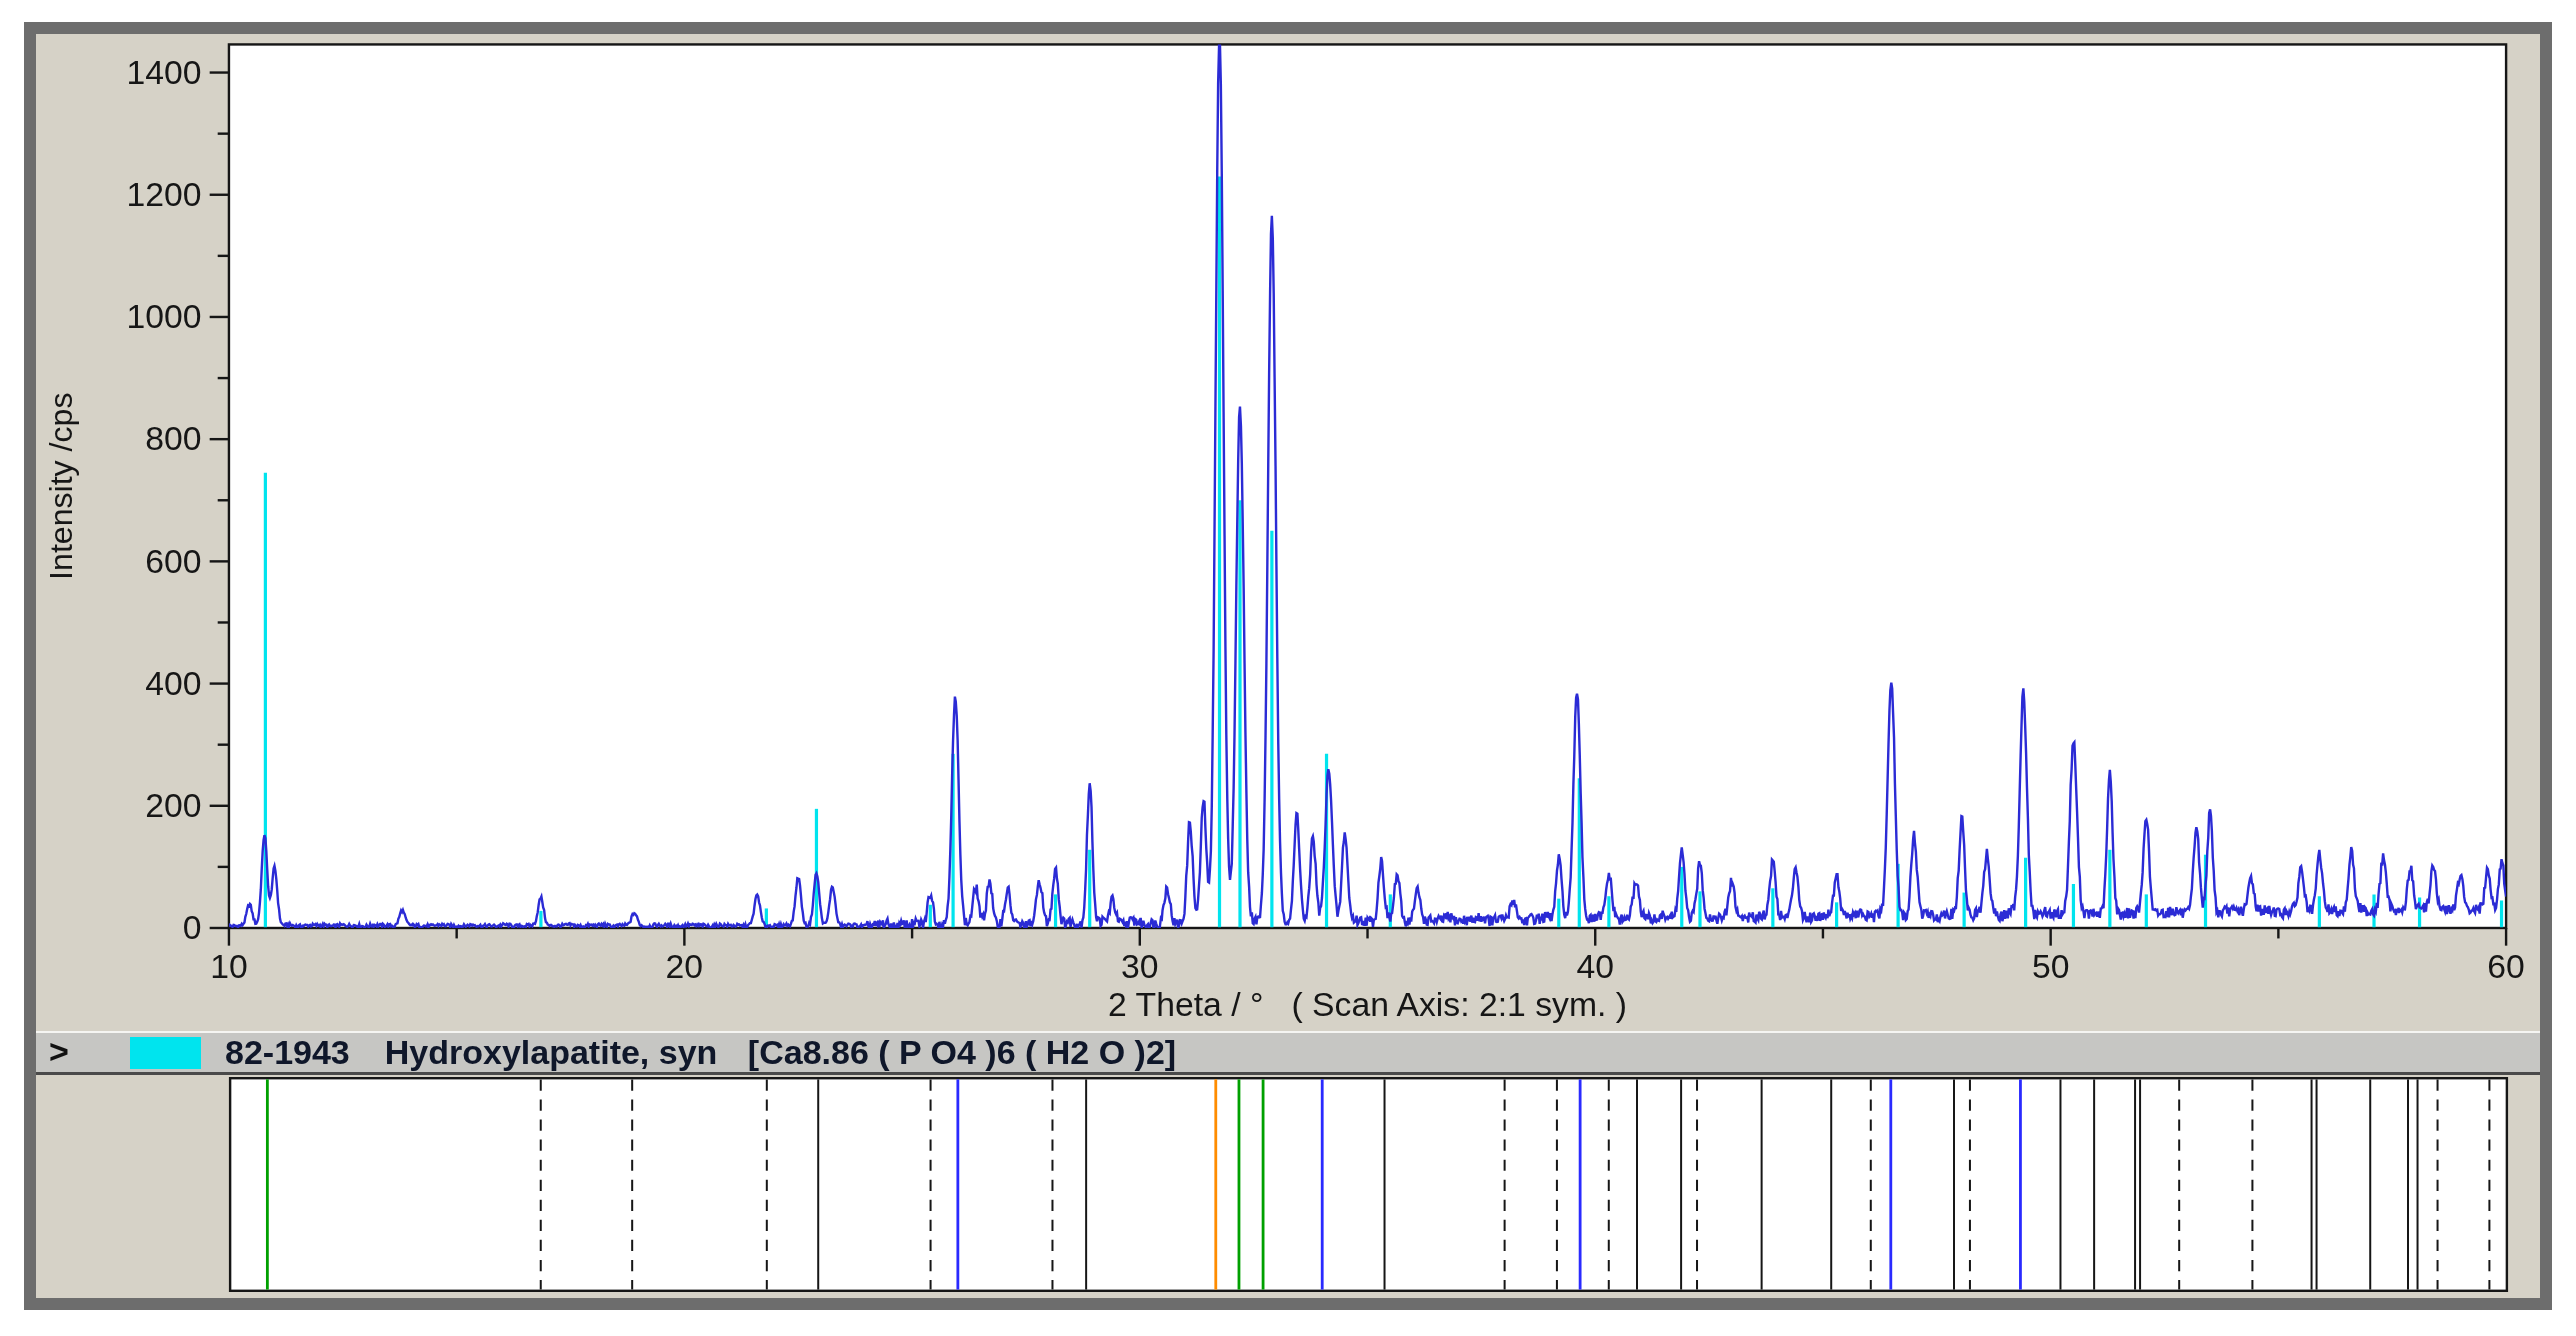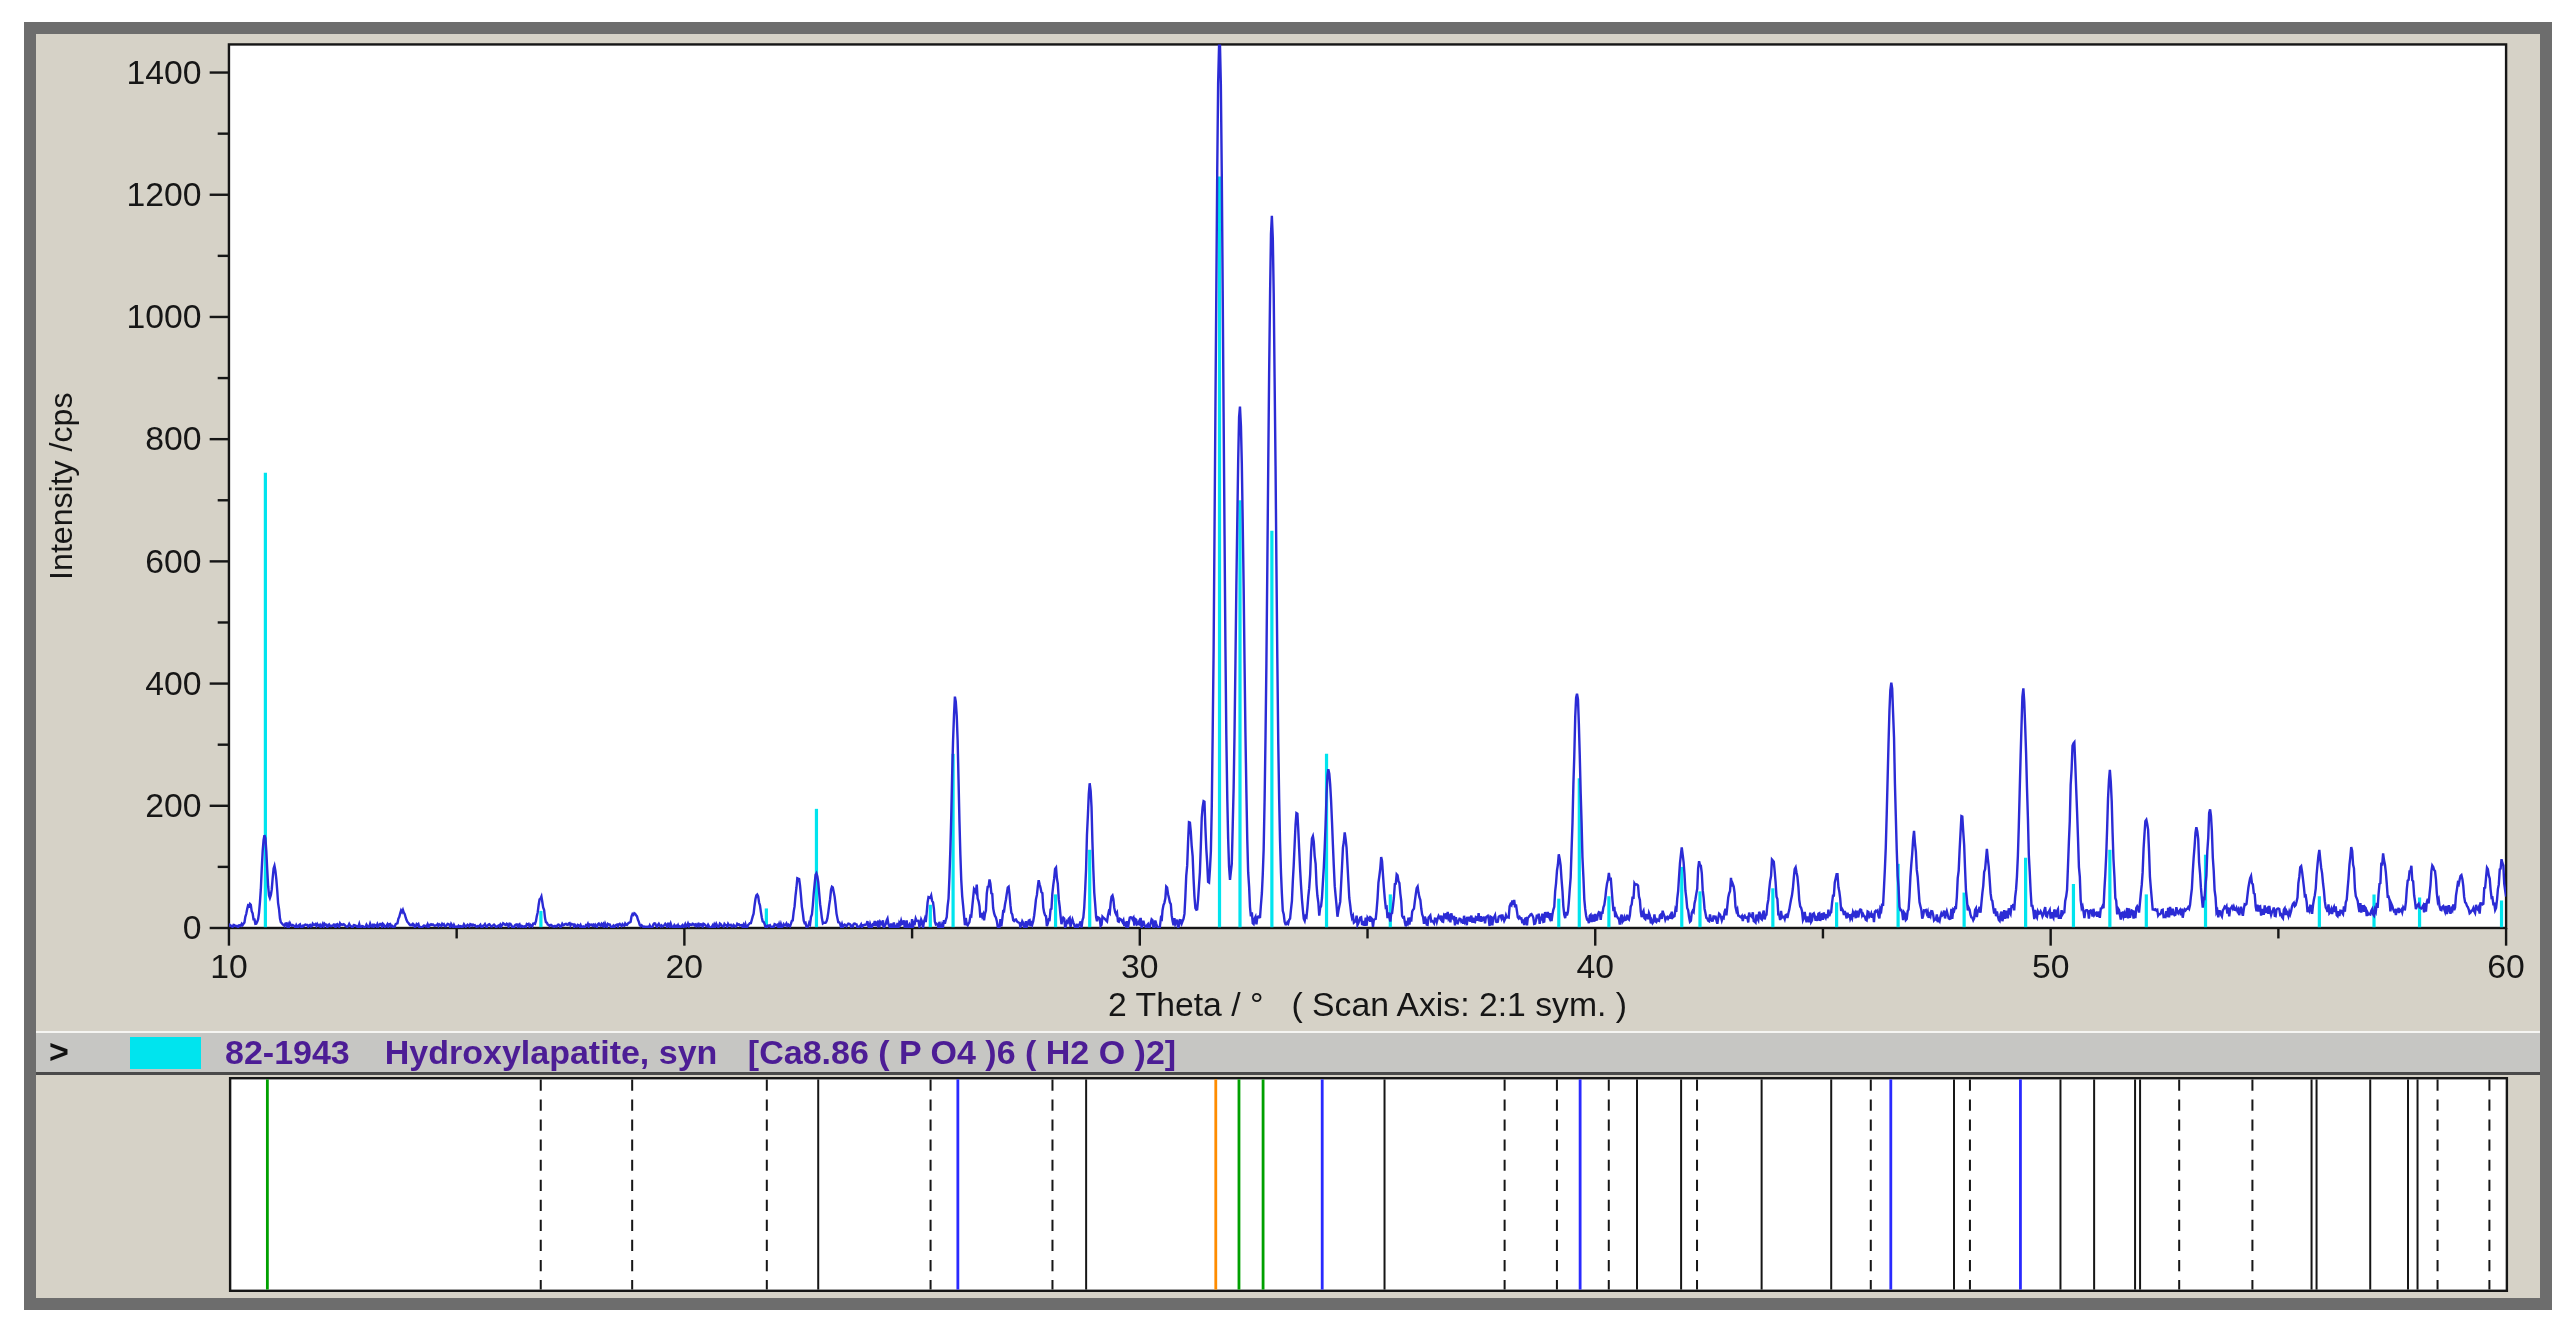--- a/index.html
+++ b/index.html
@@ -19,21 +19,21 @@
   }
   .phase-arrow{
     position:absolute;left:13px;top:0px;height:39px;line-height:37px;
     font-size:34px;font-weight:bold;color:#111;cursor:pointer;
   }
   .phase-swatch{
     position:absolute;left:94px;top:4px;width:71px;height:32px;background:#00e4ee;
   }
   .phase-text{
     position:absolute;left:189px;top:0;height:39px;line-height:38px;
-    font-size:34px;font-weight:bold;color:#4c1d95;white-space:nowrap;
+    font-size:34px;font-weight:bold;color:#0f172a;white-space:nowrap;
   }
   .phase-name{margin-left:35px;}
   .phase-formula{margin-left:30.5px;}
   #sticks{position:absolute;left:191px;top:1043px;}
 </style>
 </head>
 <body>
 
 <div class="window">
 

